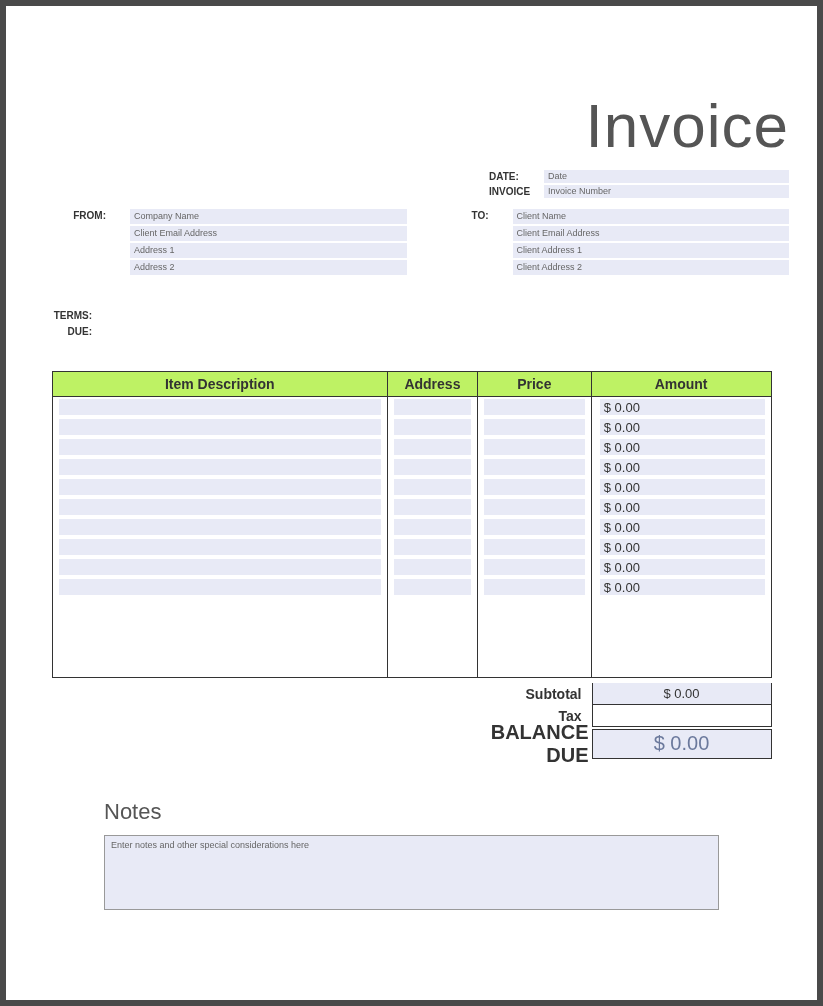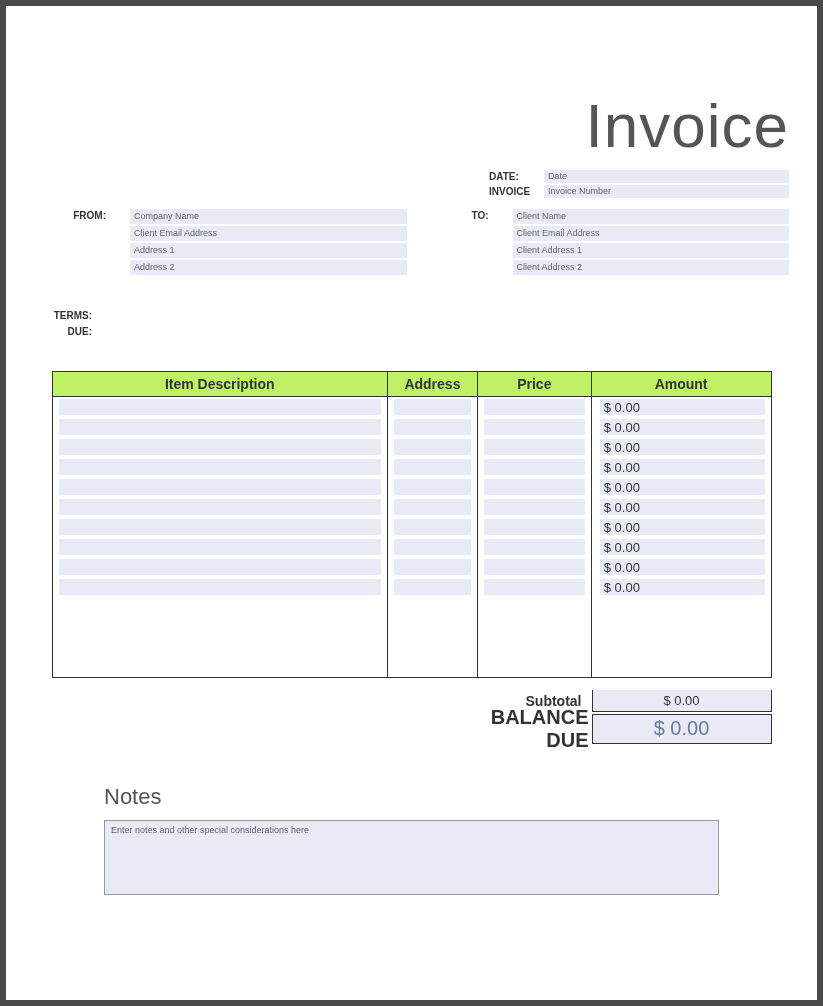--- a/index.html
+++ b/index.html
@@ -120,21 +120,21 @@
     text-align: left;
     padding-left:8px !important;
   }
   .col-desc { width: 336px; }
   .col-qty  { width: 90px; }
   .col-price{ width: 114px; }
   .col-amt  { width: 180px; }
 
   .totals {
     width: 720px;
-    margin: 12px auto;
+    margin: 5px auto;
     display:flex;
     justify-content:flex-end;
     align-items:flex-end;
   }
   .totals-inner { width: 294px; }
   .tot-row { display:flex; height:22px; align-items:center; }
   .tot-label {
     flex:1;
     text-align:right;
     padding-right:10px;
@@ -419,20 +419,24 @@
         </tr>
       </tbody>
   </table>
 
   <div class="totals">
     <div class="totals-inner">
       <div class="tot-row">
         <div class="tot-label">Subtotal</div>
         <div class="tot-val">$ 0.00</div>
       </div>
+      <div class="tot-row">
+        <div class="tot-label">Tax</div>
+        <div class="tot-val blank"></div>
+      </div>
       <div class="tot-row balance-row">
         <div class="balance-label">BALANCE DUE</div>
         <div class="balance-val">$ 0.00</div>
       </div>
     </div>
   </div>
 
   <div class="notes-block">
     <div class="notes-heading">Notes</div>
     <div class="notes-area">Enter notes and other special considerations here</div>

